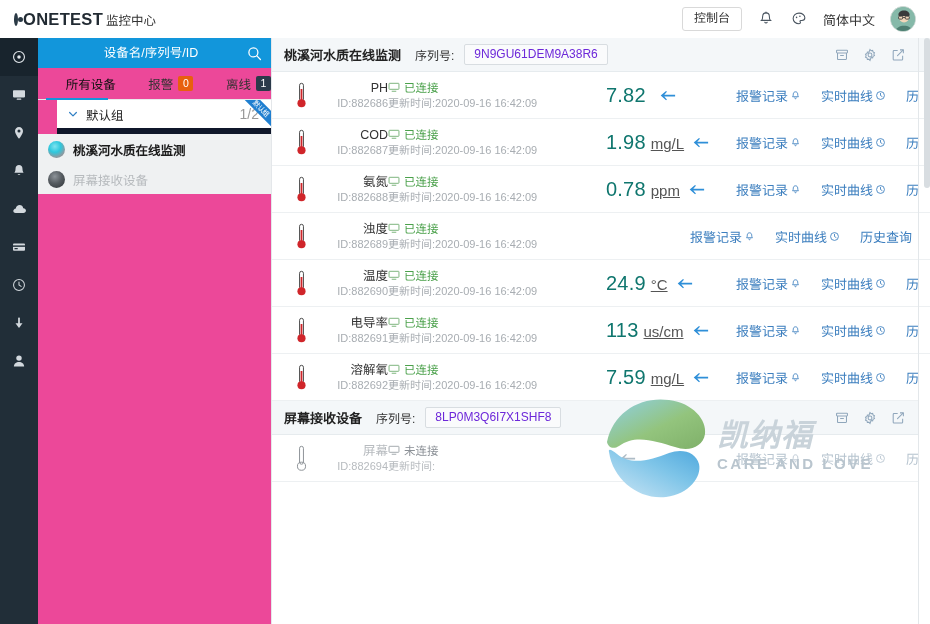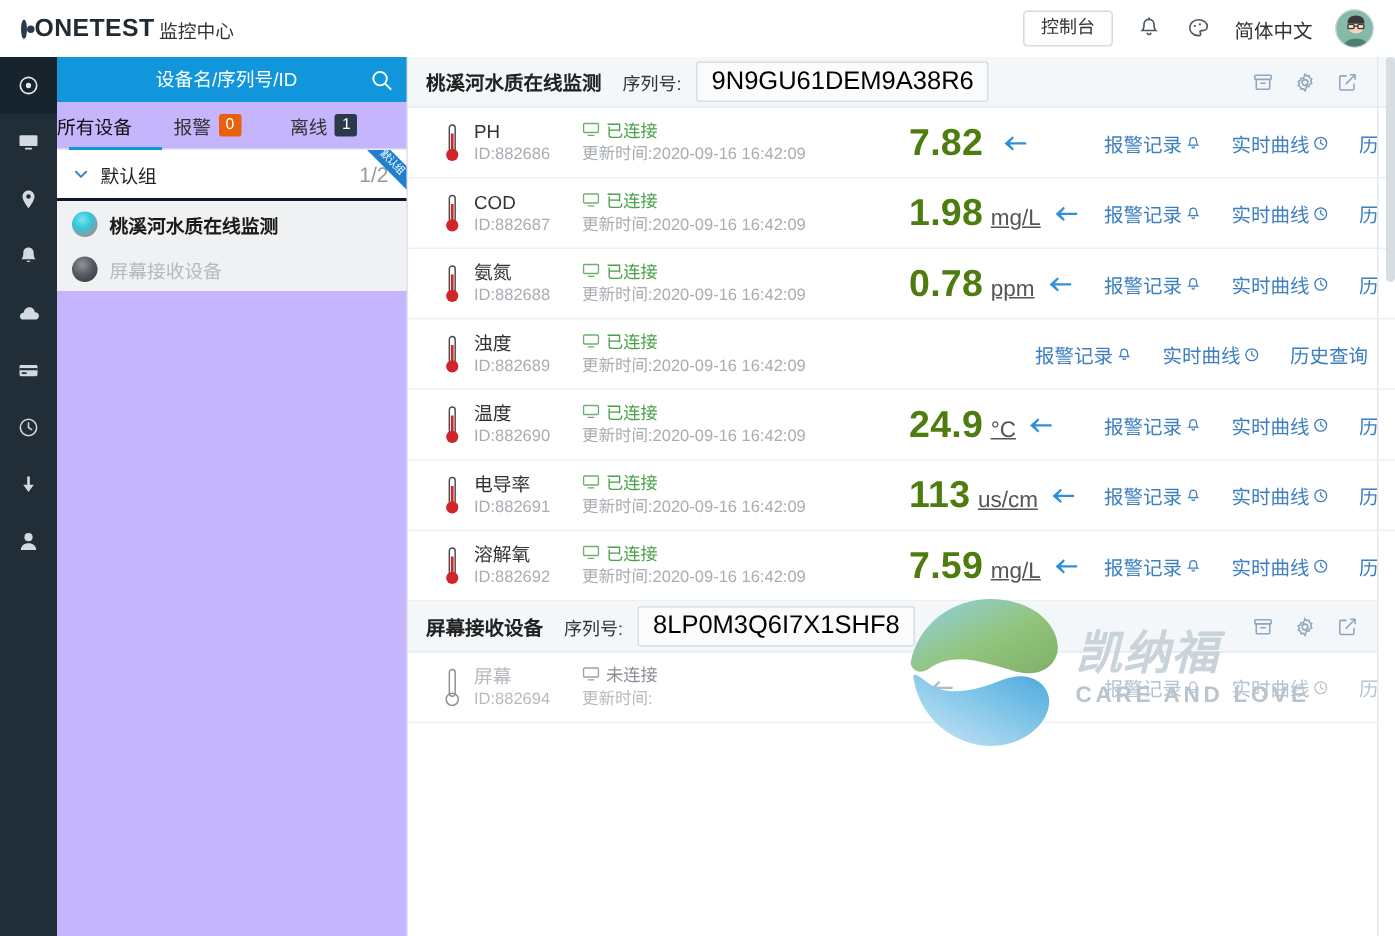--- a/index.html
+++ b/index.html
@@ -61,60 +61,61 @@
   .rail-item {
     height: 38px; display: flex; align-items: center; justify-content: center;
     cursor: pointer; color: #d9dee2;
   }
   .rail-item.active { background: #18242d; }
   .rail-item svg { display: block; }
 
   
   #device-panel {
     position: absolute; top: 38px; left: 38px; width: 234px; height: 586px;
-    background: #c4b5fd; border-right: 1px solid #e4e7ea;
+    background: #ec4899; border-right: 1px solid #e4e7ea;
   }
   #search-bar {
     height: 30px; background: #1296db; display: flex; align-items: center;
     justify-content: flex-end; padding: 0 8px; gap: 10px;
   }
   #search-input {
     border: none; background: transparent; color: #fff;
     font-size: 12.5px; text-align: center; outline: none;
     width: 170px; font-family: inherit;
   }
   #search-input::placeholder { color: #ffffff; opacity: 1; }
   #search-icon-btn { cursor: pointer; display: flex; color: #fff; }
 
   #tabs {
     height: 32px; display: flex; align-items: center;
     border-bottom: 1px solid #e8eaec; position: relative;
   }
   .tab {
-    flex: 1; display: flex; align-items: center; justify-content: flex-start;
+    flex: 1; display: flex; align-items: center; justify-content: flex-end;
     gap: 5px; font-size: 12.5px; color: #333; cursor: pointer; height: 100%;
     position: relative;
   }
   .tab.active { color: #111; }
   .tab.active::after {
     content: ""; position: absolute; bottom: -1px; left: 8px; right: 8px;
     height: 2px; background: #1296db;
   }
   .badge {
     display: inline-block; min-width: 15px; height: 15px; line-height: 15px;
     text-align: center; font-size: 10.5px; color: #fff; border-radius: 2px;
     padding: 0 3px;
   }
   .badge.alarm { background: #e8600e; }
   .badge.offline { background: #2b3a4a; }
 
   #group-row {
     height: 34px; display: flex; align-items: center; padding: 0 10px;
-    border-bottom: 2px solid #0f172a; position: relative; cursor: pointer;
+    border-bottom: 6px solid #0f172a; position: relative; cursor: pointer;
     background: #fff;
+    margin-left: 19px;
   }
   #group-caret { color: #2f7fc4; margin-right: 7px; display: flex; }
   #group-name { font-size: 12.5px; color: #222; }
   #group-count { margin-left: auto; font-size: 14px; color: #999; padding-right: 2px; }
   #ribbon {
     position: absolute; right: 0; top: 0; width: 34px; height: 34px;
     overflow: hidden; pointer-events: none;
   }
   #ribbon-inner {
     position: absolute; right: -16px; top: 3px; width: 52px;
@@ -149,45 +150,45 @@
   .card { background: #fff; }
   .card-header {
     height: 34px; background: #f4f7f9; border-bottom: 1px solid #e6ebee;
     display: flex; align-items: center; padding: 0 12px; gap: 10px;
     position: relative; z-index: 2;
   }
   .card-title { font-size: 13px; font-weight: bold; color: #222; }
   .sn-label { font-size: 12px; color: #333; margin-left: 4px; }
   .sn-box {
     border: 1px solid #d8dde1; background: #fafbfc; border-radius: 2px;
-    font-size: 17px; color: #000000; padding: 3px 9px; line-height: 1.1;
+    font-size: 12px; color: #6d28d9; padding: 3px 9px; line-height: 1.1;
   }
   .card-actions { margin-left: auto; display: flex; gap: 12px; align-items: center; }
   .card-actions .act { cursor: pointer; color: #8fa6bb; display: flex; }
 
   .sensor-row {
     height: 47px; display: flex; align-items: center;
     border-bottom: 1px solid #edf0f2; padding-left: 14px; position: relative;
   }
   .thermo { width: 30px; flex: none; display: flex; justify-content: center; }
   .sensor-info { width: 290px; flex: none; display: flex; }
-  .si-left { width: 72px; }
+  .si-left { width: 72px; text-align: right; }
   .si-name { font-size: 12.5px; color: #333; line-height: 16px; }
   .si-id { font-size: 11px; color: #a8adb2; line-height: 15px; }
   .si-right { flex: 1; }
   .si-conn { display: flex; align-items: center; gap: 4px; line-height: 16px; }
   .si-conn-text { font-size: 11.5px; }
   .si-conn-text.ok { color: #4ba14b; }
   .si-conn-text.no { color: #8b9096; }
   .si-time { font-size: 11px; color: #a8adb2; line-height: 15px; }
 
   .sensor-value {
     width: 130px; flex: none; display: flex; align-items: baseline; gap: 5px;
   }
-  .sv-num { font-size: 25px; font-weight: bold; color: #4d7c0f; letter-spacing: .2px; }
+  .sv-num { font-size: 20px; font-weight: normal; color: #0f766e; letter-spacing: .2px; }
   .sv-unit { font-size: 15px; color: #555; text-decoration: underline; }
   .sv-arrow { margin-left: 4px; color: #2f8fd8; align-self: center; display: flex; }
 
   .sensor-links { margin-left: auto; display: flex; gap: 20px; padding-right: 6px; }
   .slink {
     font-size: 13px; color: #3d7fbf; cursor: pointer;
     display: flex; align-items: center; gap: 2px; white-space: nowrap;
   }
   .slink.muted { color: #b7c4cf; cursor: default; }
 

